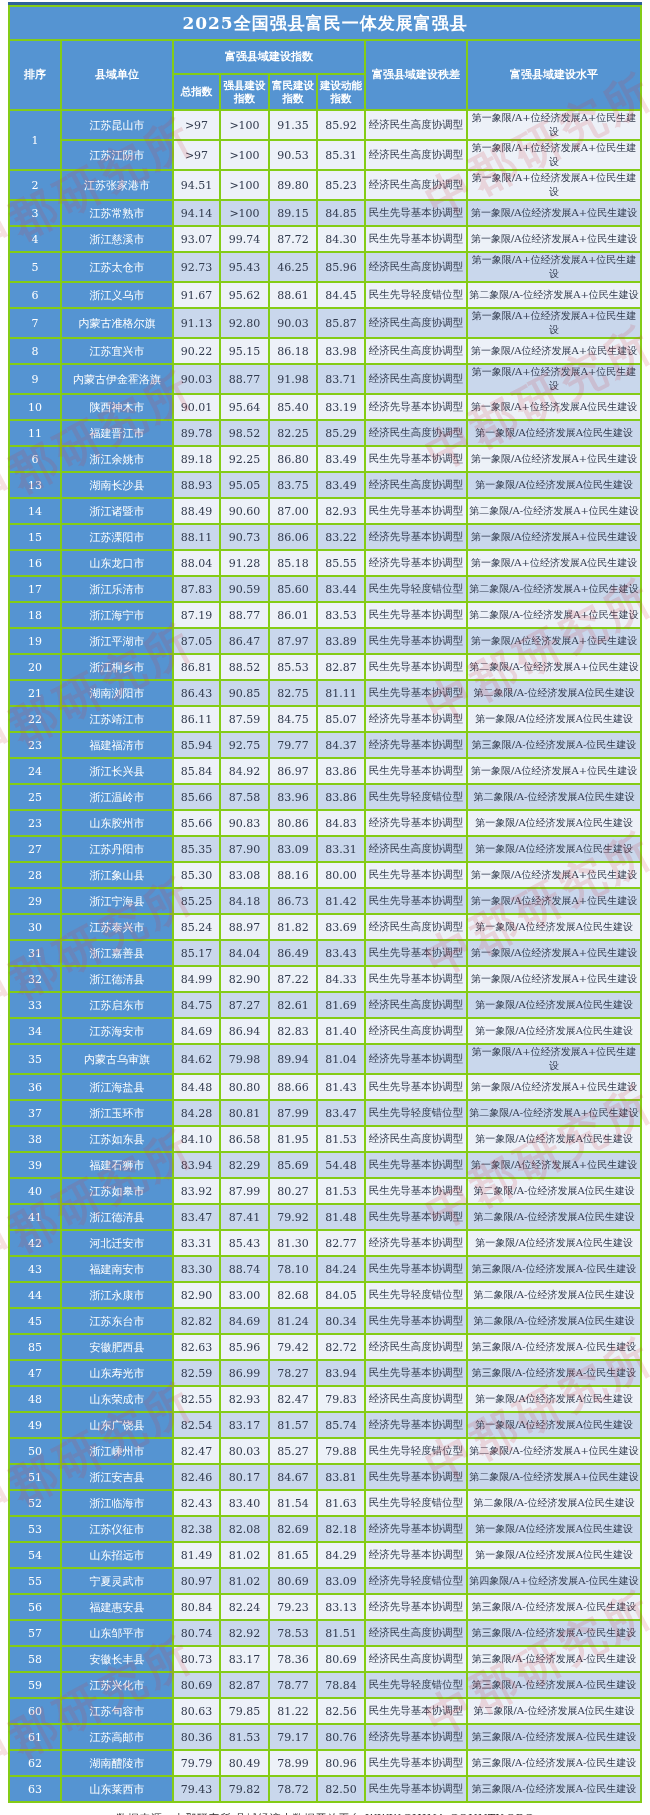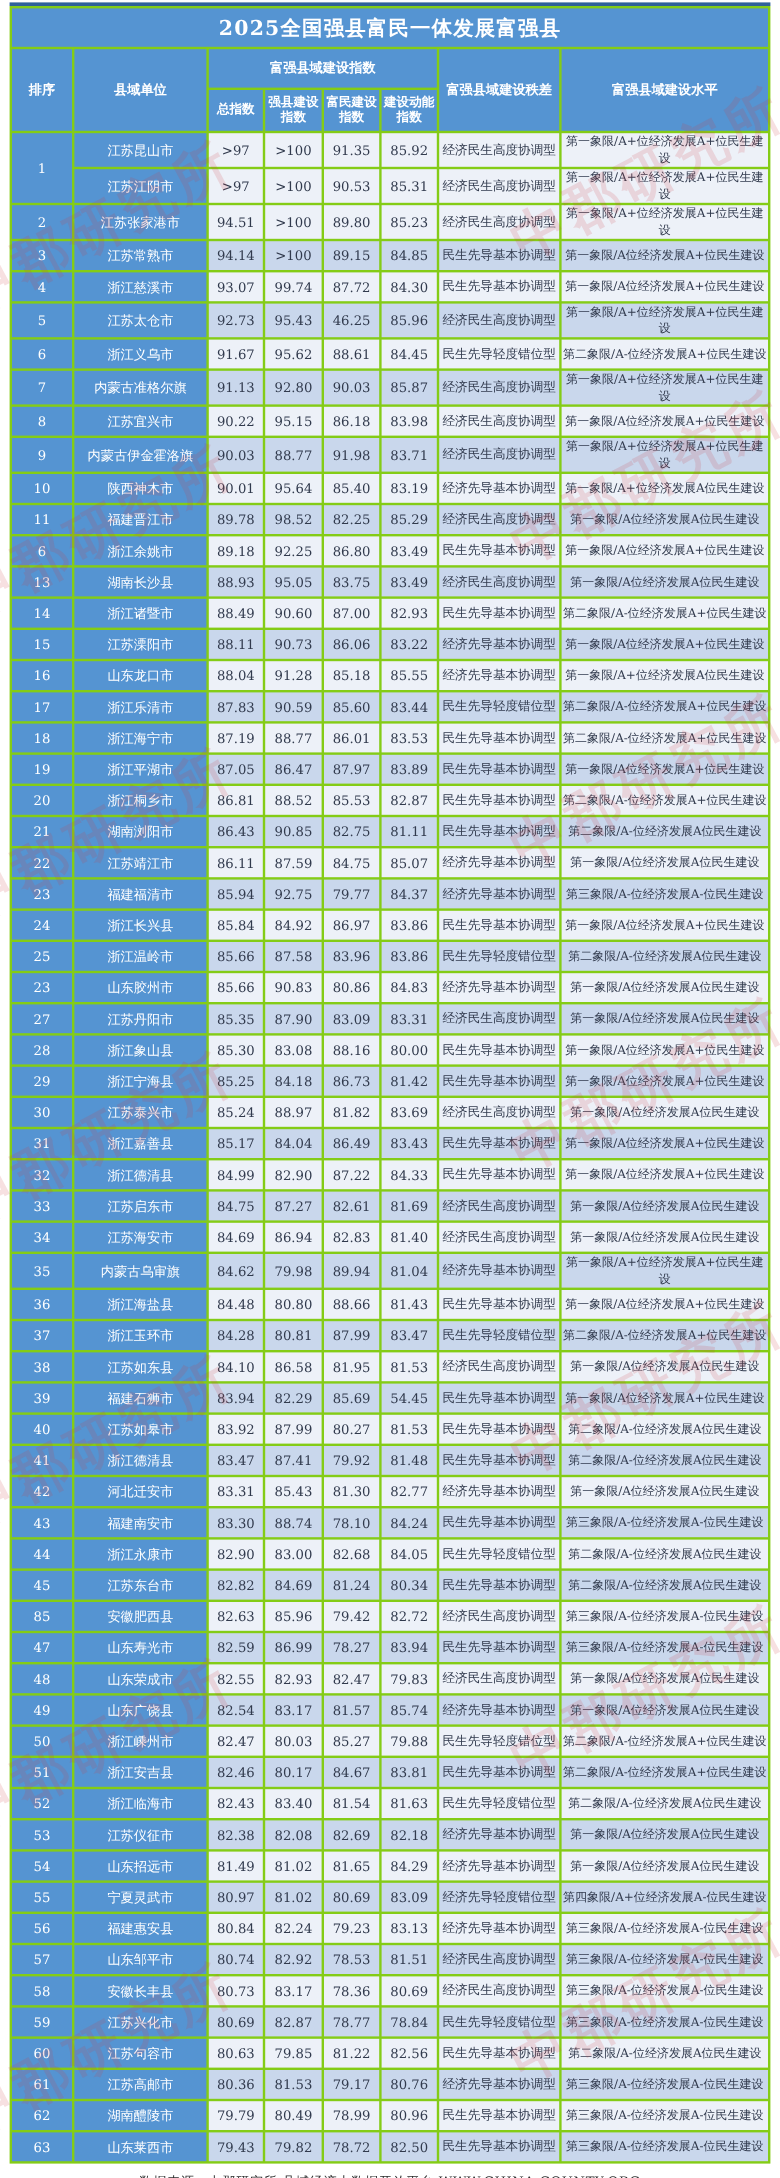--- a/index.html
+++ b/index.html
@@ -467,21 +467,21 @@
           <td class="num">81.53</td>
           <td class="txt">经济民生高度协调型</td>
           <td class="lvl">第一象限/A位经济发展A位民生建设</td>
         </tr>
         <tr class="dark">
           <td class="rankcell" rowspan="1">39</td>
           <td class="namecell">福建石狮市</td>
           <td class="num">83.94</td>
           <td class="num">82.29</td>
           <td class="num">85.69</td>
-          <td class="num">54.45</td>
+          <td class="num">54.48</td>
           <td class="txt">民生先导基本协调型</td>
           <td class="lvl">第一象限/A位经济发展A+位民生建设</td>
         </tr>
         <tr class="light">
           <td class="rankcell" rowspan="1">40</td>
           <td class="namecell">江苏如皋市</td>
           <td class="num">83.92</td>
           <td class="num">87.99</td>
           <td class="num">80.27</td>
           <td class="num">81.53</td>

